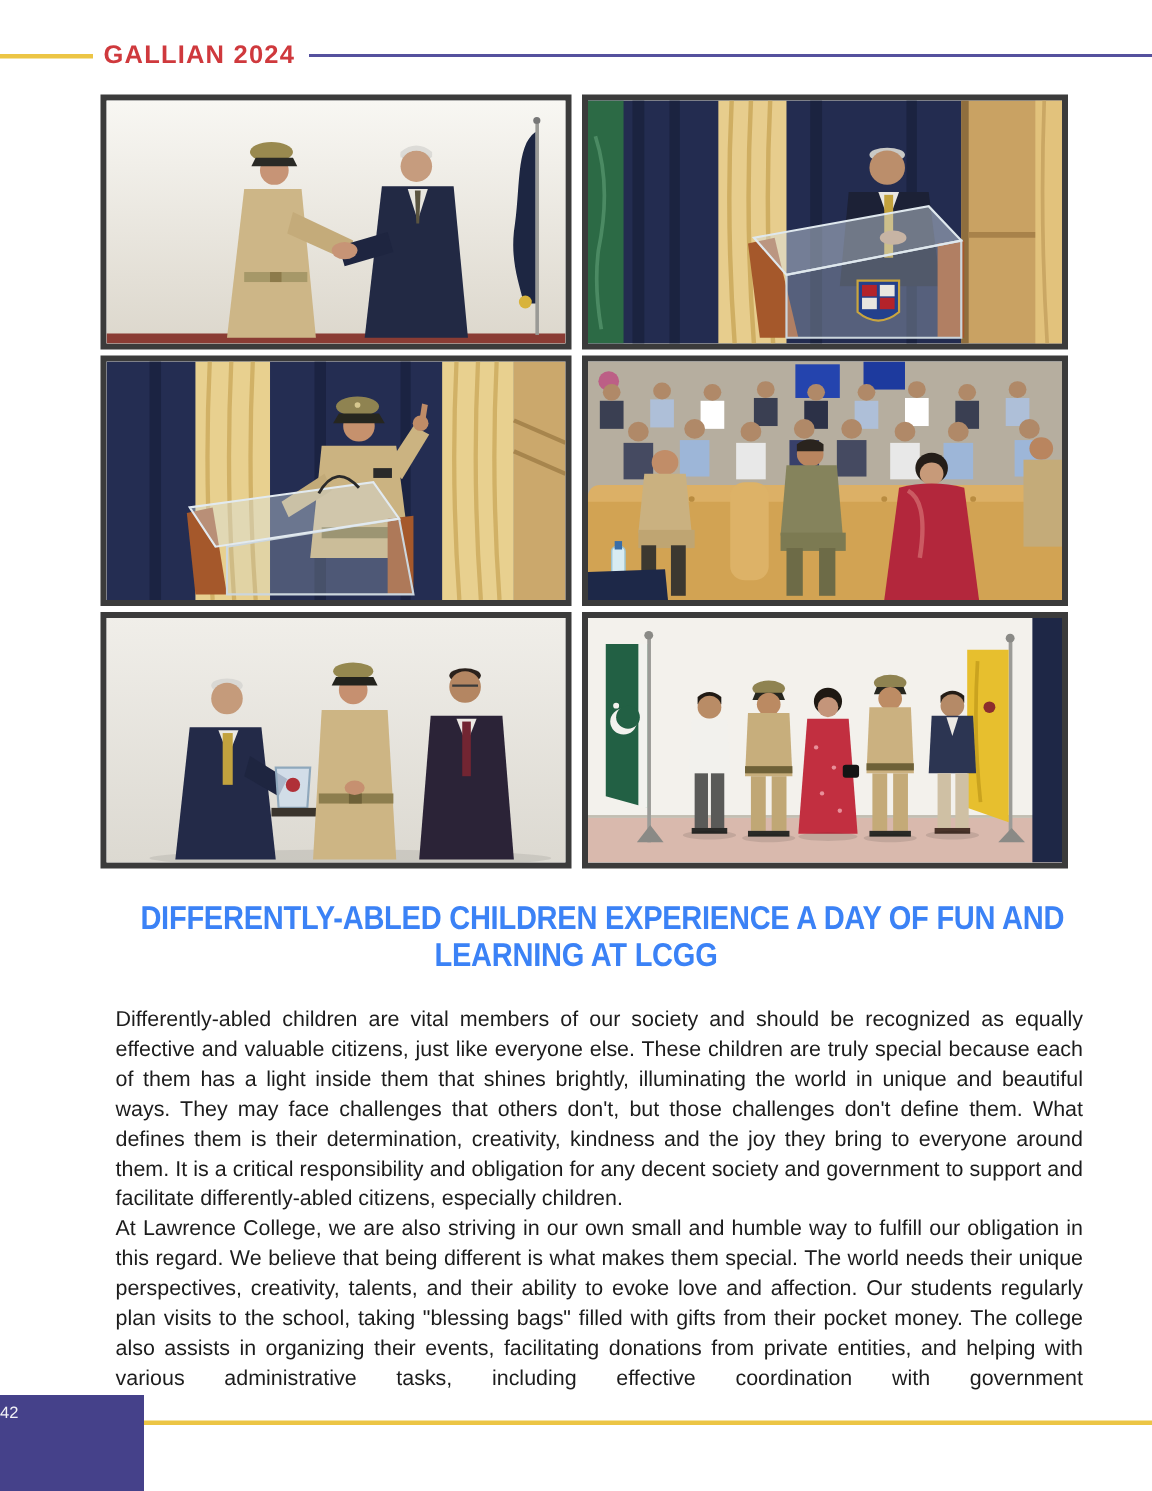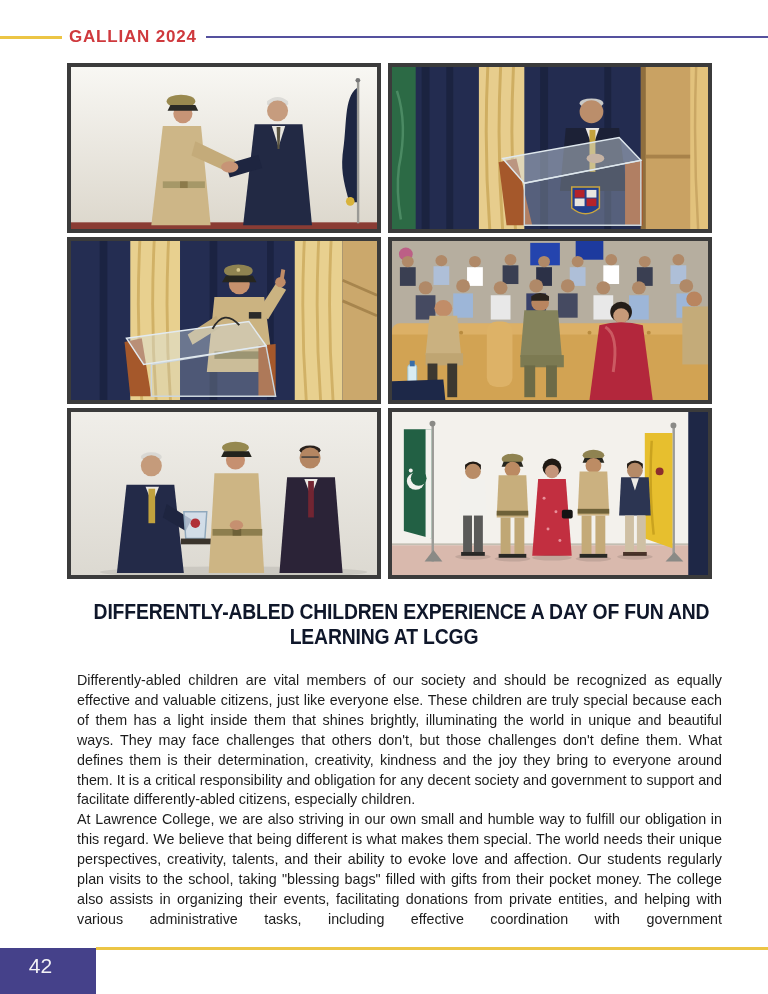--- a/index.html
+++ b/index.html
@@ -26,34 +26,34 @@
   
   .photo-grid{
     position:absolute;top:63px;left:67px;width:645px;
     display:grid;grid-template-columns:314px 324px;grid-template-rows:170px 167px 171px;
     gap:4px 7px;
   }
   .photo{border:4px solid #3b3b3b;background:#fff;padding:0;margin:0;}
   .photo svg{display:block;width:100%;height:100%;}
 
   
-  .headline{position:absolute;top:599px;left:54px;width:660px;text-align:center;color:#0f172a;font-weight:bold;margin:0;}
+  .headline{position:absolute;top:599px;left:54px;width:660px;text-align:center;color:#3b82f6;font-weight:bold;margin:0;}
   .headline .hl{display:block;white-space:nowrap;font-size:22px;line-height:25px;letter-spacing:-0.2px;transform:scaleX(0.88);transform-origin:50% 50%;}
 
   
   .body-text{position:absolute;top:671px;left:77px;width:645px;color:var(--ink);
     font-size:14.3px;line-height:19.9px;text-align:justify;}
   .body-text p{margin:0;padding:0;}
   .body-text p.cont{text-align-last:justify;}
 
   
   .footer-rule{position:absolute;left:96px;right:0;bottom:44px;height:3px;background:var(--gold);}
   .page-num-box{
-    position:absolute;left:0;bottom:0;width:96px;height:46px;background:var(--footer-indigo);
-    color:#f2f2f6;font-size:21px;text-align:center;padding:6px 15px 0 0;
+    position:absolute;left:0;bottom:0;width:96px;height:64px;background:var(--footer-indigo);
+    color:#f2f2f6;font-size:11px;text-align:left;padding:6px 15px 0 0;
   }
 </style>
 </head>
 <body>
 
 <div class="page">
 
   <div class="masthead">
     <div class="rule-left"></div>
     <div class="mag-title">GALLIAN 2024</div>

